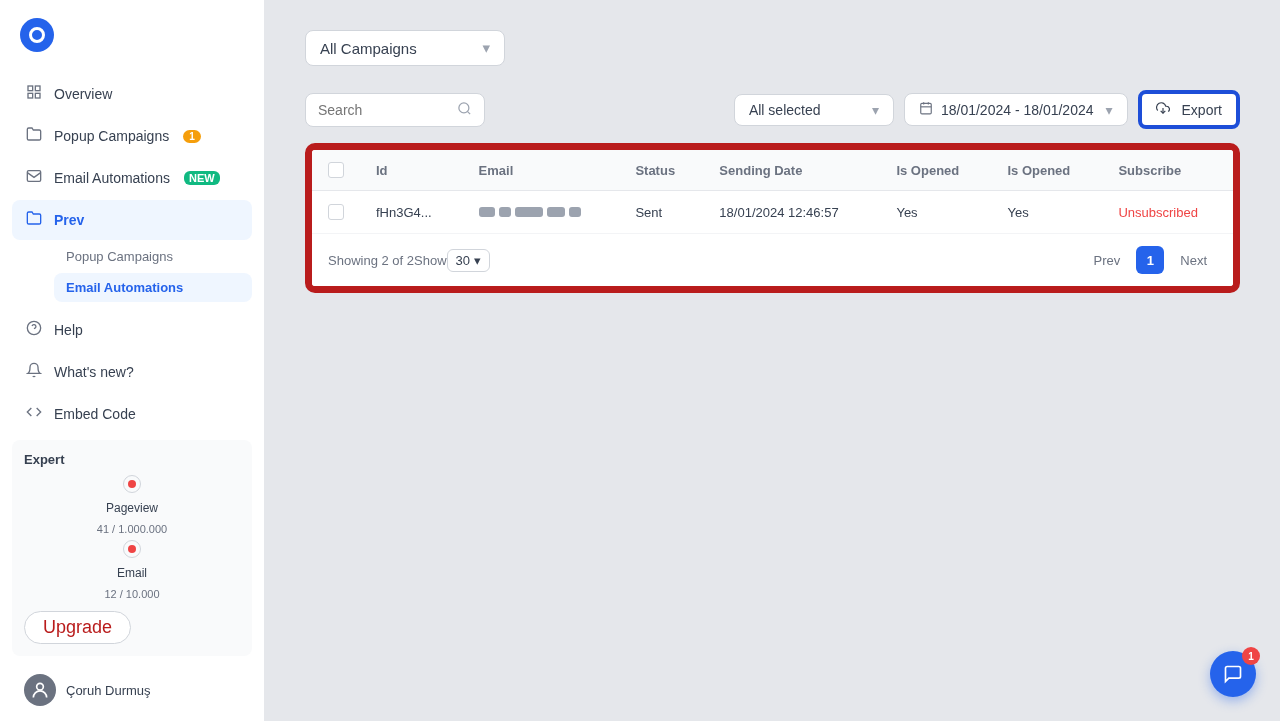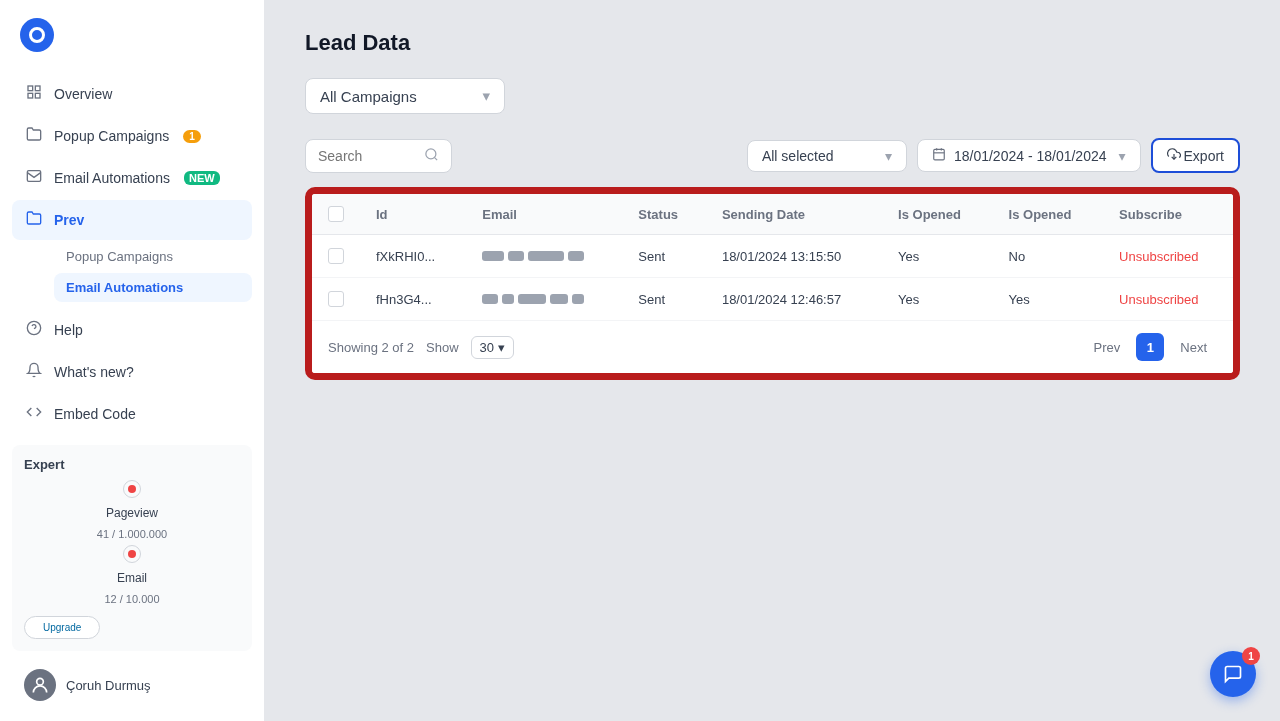--- a/index.html
+++ b/index.html
@@ -126,23 +126,23 @@
       border-radius: 50%;
       background: #ef4444;
     }
     .usage-label { color: #374151; flex: 1; }
     .usage-count { color: #6b7280; font-size: 11px; }
     .upgrade-btn {
       border: 1px solid #d1d5db;
       background: #fff;
       border-radius: 20px;
       padding: 5px 18px;
-      font-size: 10px;
-      cursor: pointer;
-      color: #0369a1;
+      font-size: 18px;
+      cursor: pointer;
+      color: #b91c1c;
       margin-top: 6px;
     }
 
     .user-row {
       display: flex;
       align-items: center;
       gap: 10px;
       padding: 8px 12px 0;
     }
     .user-avatar {
@@ -202,21 +202,21 @@
       margin-bottom: 14px;
     }
     .search-box {
       display: flex;
       align-items: center;
       background: #fff;
       border: 1px solid #d1d5db;
       border-radius: 8px;
       padding: 7px 12px;
       gap: 8px;
-      width: 147px;
+      width: 180px;
     }
     .search-box input {
       border: none;
       outline: none;
       font-size: 14px;
       color: #374151;
       background: transparent;
       width: 100%;
     }
     .search-icon { color: #9ca3af; font-size: 15px; }
@@ -248,23 +248,23 @@
       gap: 8px;
       cursor: pointer;
       font-size: 14px;
       color: #374151;
     }
     .date-icon { color: #6b7280; }
 
     .export-btn {
       display: flex;
       align-items: center;
-      gap: 3px;
-      background: #fff;
-      border: 2px solid #1d4ed8;
+      gap: 12px;
+      background: #fff;
+      border: 4px solid #1d4ed8;
       border-radius: 8px;
       padding: 7px 14px;
       cursor: pointer;
       font-size: 14px;
       color: #374151;
       font-weight: 500;
     }
 
     
     .table-container {
@@ -329,21 +329,21 @@
     }
 
     
     .table-footer {
       display: flex;
       align-items: center;
       padding: 12px 16px;
       border-top: 1px solid #f3f4f6;
       font-size: 13px;
       color: #6b7280;
-      gap: 12px;
+      gap: 0;
       background: #fff;
     }
     .show-select {
       display: flex;
       align-items: center;
       gap: 4px;
       border: 1px solid #d1d5db;
       border-radius: 6px;
       padding: 3px 8px;
       cursor: pointer;
@@ -528,21 +528,20 @@
             <circle cx="12" cy="8" r="4"></circle>
             <path d="M20 21a8 8 0 1 0-16 0"></path>
           </svg>
       </div>
       <span class="user-name">Çoruh Durmuş</span>
     </div>
   </div>
 </div>
 
 <div class="main">
-  <div class="page-title">Lead Data</div>
 
   <div class="filter-bar">
     <div class="campaign-select">
       <span>All Campaigns</span>
       <span class="chevron">▾</span>
     </div>
   </div>
 
   <div class="table-toolbar">
     <div class="search-box">
@@ -594,41 +593,20 @@
           <th>Email</th>
           <th>Status</th>
           <th>Sending Date</th>
           <th>Is Opened</th>
           <th>Is Opened</th>
           <th>Subscribe</th>
         </tr>
       </thead>
       <tbody>
 
-        <tr>
-          <td class="checkbox-cell">
-            <div class="cb"></div>
-          </td>
-          <td>fXkRHI0...</td>
-          <td>
-            <div class="email-blur">
-              <div class="blur-block" style="width:22px;"></div>
-              <div class="blur-block" style="width:16px;"></div>
-              <div class="blur-block" style="width:36px;"></div>
-              <div class="blur-block" style="width:16px;"></div>
-            </div>
-          </td>
-          <td class="status-sent">Sent</td>
-          <td>18/01/2024 13:15:50</td>
-          <td>Yes</td>
-          <td>No</td>
-          <td>
-            <span class="unsubscribed-tag">Unsubscribed</span>
-          </td>
-        </tr>
 
         <tr>
           <td class="checkbox-cell">
             <div class="cb"></div>
           </td>
           <td>fHn3G4...</td>
           <td>
             <div class="email-blur">
               <div class="blur-block" style="width:16px;"></div>
               <div class="blur-block" style="width:12px;"></div>

